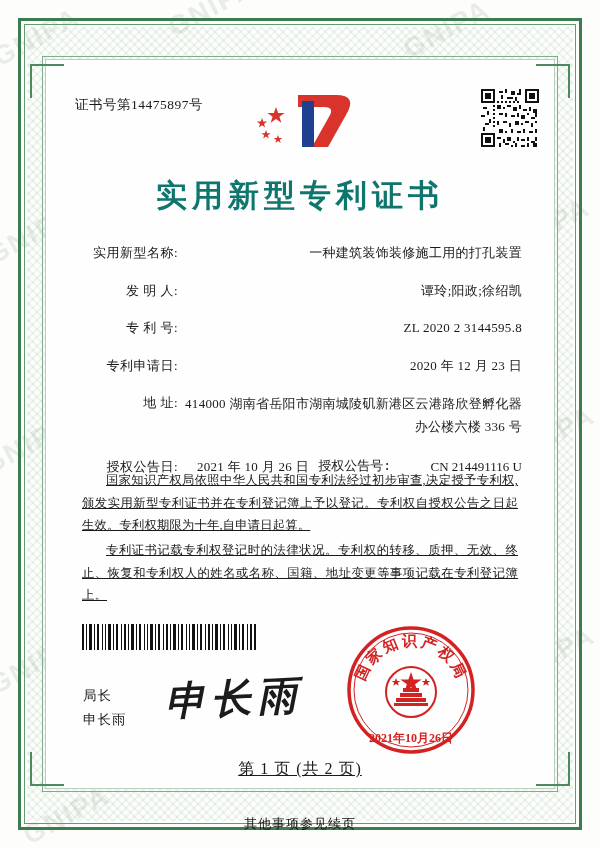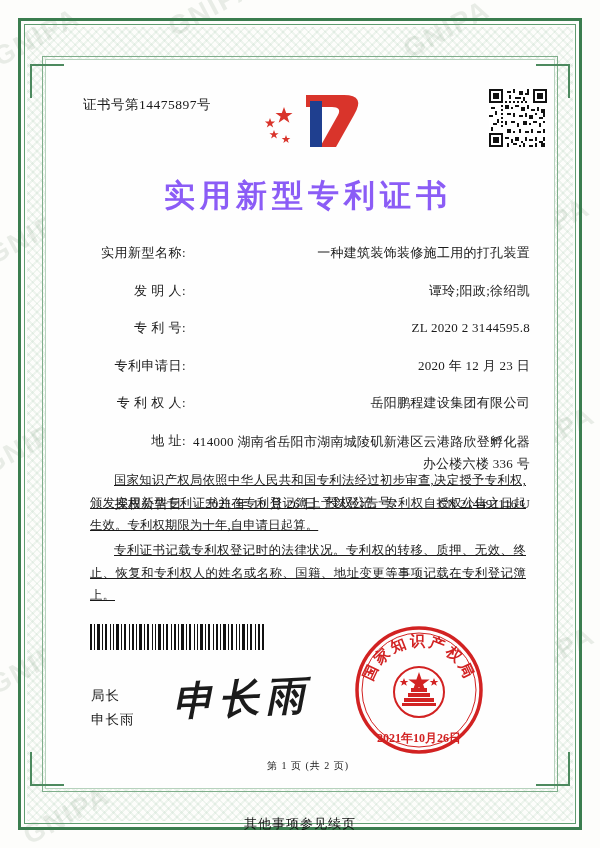--- a/index.html
+++ b/index.html
@@ -93,21 +93,21 @@
     box-sizing: border-box;
   }
   .corner.tl { left: 30px; top: 64px; border-right: none; border-bottom: none; }
   .corner.tr { left: 536px; top: 64px; border-left: none; border-bottom: none; }
   .corner.bl { left: 30px; top: 752px; border-right: none; border-top: none; }
   .corner.br { left: 536px; top: 752px; border-left: none; border-top: none; }
 
   
   .content {
     position: absolute;
-    left: 53px; top: 59px;
+    left: 45px; top: 59px;
     width: 516px; height: 730px;
   }
 
   .cert-no {
     position: absolute;
     left: 30px; top: 37px;
     font-size: 13.5px;
     letter-spacing: 0.5px;
   }
 
@@ -128,21 +128,21 @@
 
   .title {
     position: absolute;
     left: 0; top: 116px;
     width: 510px;
     text-align: center;
     font-family: "Liberation Serif", "DejaVu Serif", serif;
     font-size: 31px;
     font-weight: bold;
     letter-spacing: 5px;
-    color: #8b5cf6;
+    color: #0f766e;
   }
 
   .fields {
     position: absolute;
     left: 37px; top: 184px;
     width: 440px;
     font-size: 13px;
     line-height: 1.5;
     text-align: right;
   }
@@ -219,22 +219,23 @@
     position: absolute;
     left: 300px; top: 565px;
     width: 132px; height: 132px;
   }
 
   .footer-page {
     position: absolute;
     left: 0; top: 700px;
     width: 510px;
     text-align: center;
-    font-size: 10px;
+    font-size: 16px;
     letter-spacing: 1px;
+    text-decoration: underline;
   }
 
   .footer-note {
     position: absolute;
     left: 0; top: 815px;
     width: 600px;
     text-align: center;
     font-size: 13px;
     letter-spacing: 1px;
     color: #111;
@@ -405,24 +406,20 @@
       <div class="field">
         <div class="lbl">专  利  号:</div>
         <div class="val">ZL 2020 2 3144595.8</div>
       </div>
 
       <div class="field">
         <div class="lbl">专利申请日:</div>
         <div class="val">2020 年 12 月 23 日</div>
       </div>
 
-      <div class="field">
-        <div class="lbl">专 利 权 人:</div>
-        <div class="val">岳阳鹏程建设集团有限公司</div>
-      </div>
 
       <div class="field addr">
         <div class="lbl">地      址:</div>
         <div class="val">414000 湖南省岳阳市湖南城陵矶新港区云港路欣登孵化器办公楼六楼 336 号</div>
       </div>
 
       <div class="field two">
         <div class="lbl">授权公告日:</div>
         <div class="val">2021 年 10 月 26 日</div>
         <div class="lbl2">授权公告号:</div>

